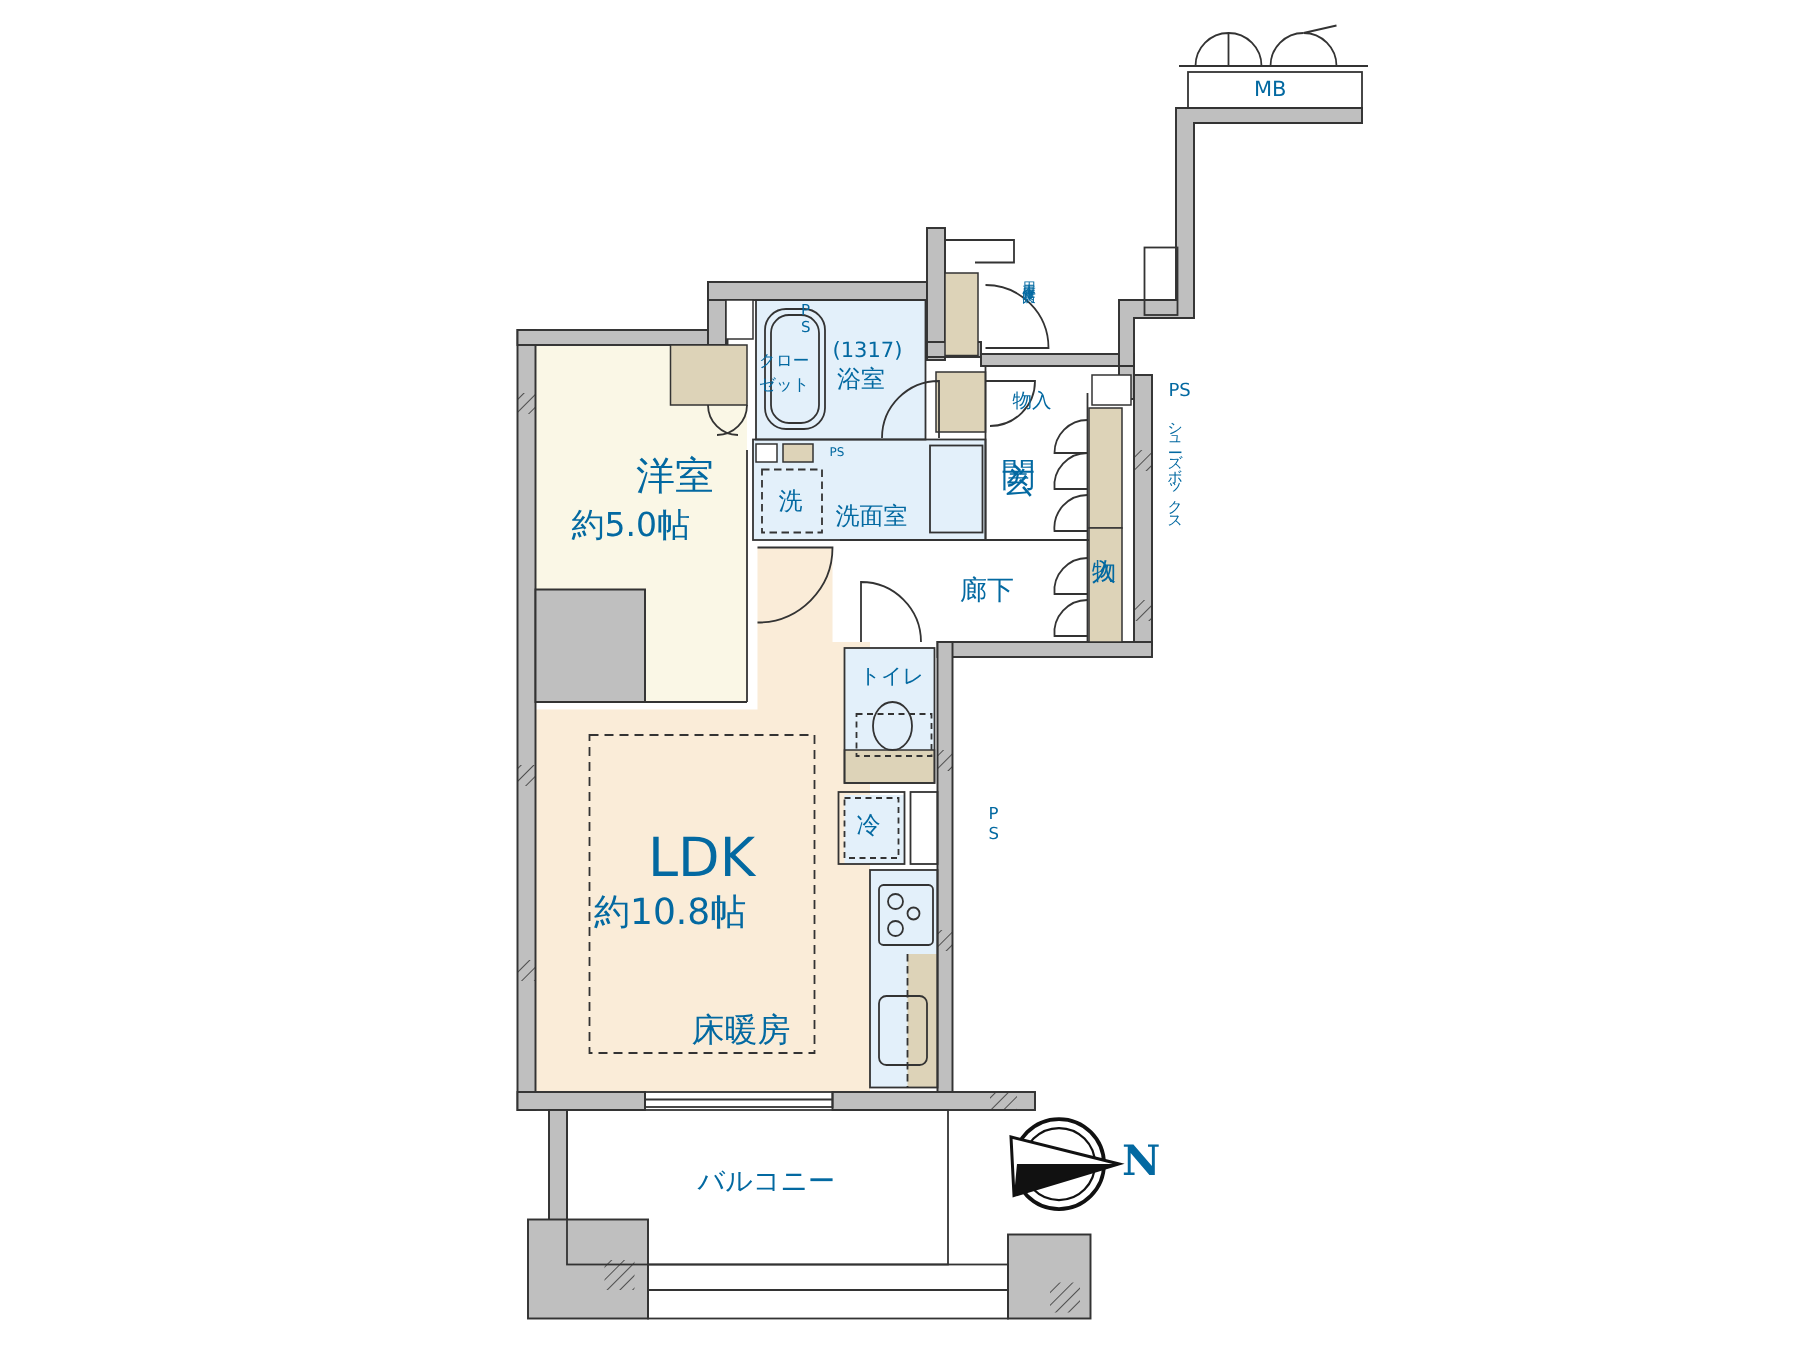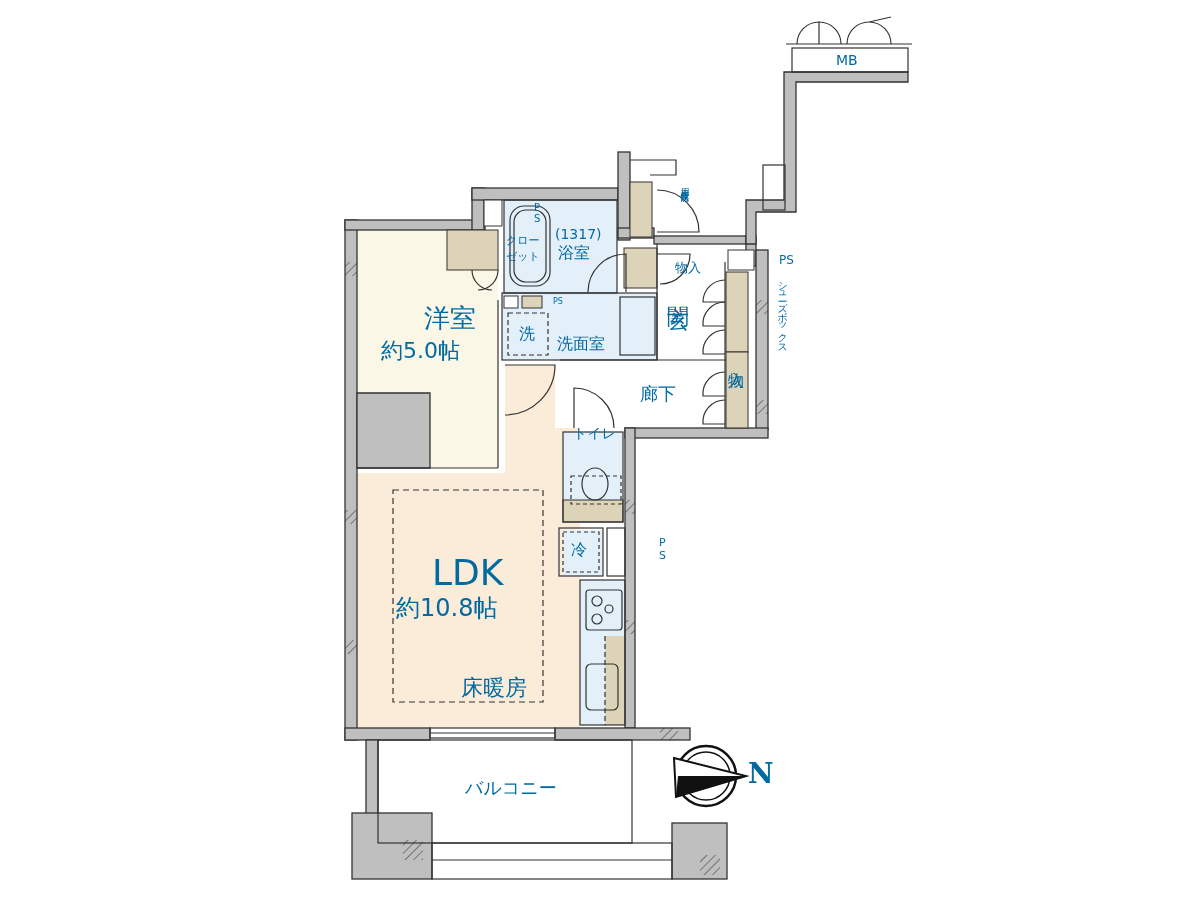--- a/index.html
+++ b/index.html
@@ -183,21 +183,21 @@
 <div class="lbl sm" style="left:557px;top:322px;font-size:16px;margin-top:14px;">洗面室</div>
 <div class="lbl sm" style="left:519px;top:326px;font-size:16px;">洗</div>
 
 <div class="lbl mid vert" style="left:667px;top:290px;font-size:22px;">玄関</div>
 <div class="lbl xs vert" style="left:729px;top:275px;font-size:10px;height:76px;">シューズボックス</div>
 <div class="lbl sm vert" style="left:728px;top:360px;font-size:16px;">物入</div>
 <div class="lbl xs" style="left:627px;top:261px;font-size:13px;">物入</div>
 <div class="lbl xs vert" style="left:632px;top:186px;font-size:9px;height:50px;">防災食庫専用</div>
 
 <div class="lbl mid" style="left:640px;top:385px;">廊下</div>
-<div class="lbl sm" style="left:573px;top:426px;">トイレ</div>
+<div class="lbl sm" style="left:573px;top:444px;">トイレ</div>
 <div class="lbl sm" style="left:571px;top:542px;font-size:16px;">冷</div>
 
 <div class="lbl" style="left:432px;top:555px;font-size:36px;text-align:center;">LDK</div>
 <div class="lbl" style="left:396px;top:596px;font-size:24px;">約10.8帖</div>
 <div class="lbl" style="left:461px;top:677px;font-size:22px;">床暖房</div>
 
 <div class="lbl mid" style="left:465px;top:779px;">バルコニー</div>
 <div class="lbl sm" style="left:836px;top:53px;">MB</div>
 
 <div class="lbl xs" style="left:486px;top:202px;width:12px;font-size:10px;line-height:11px;white-space:normal;word-break:break-all;">PS</div>

